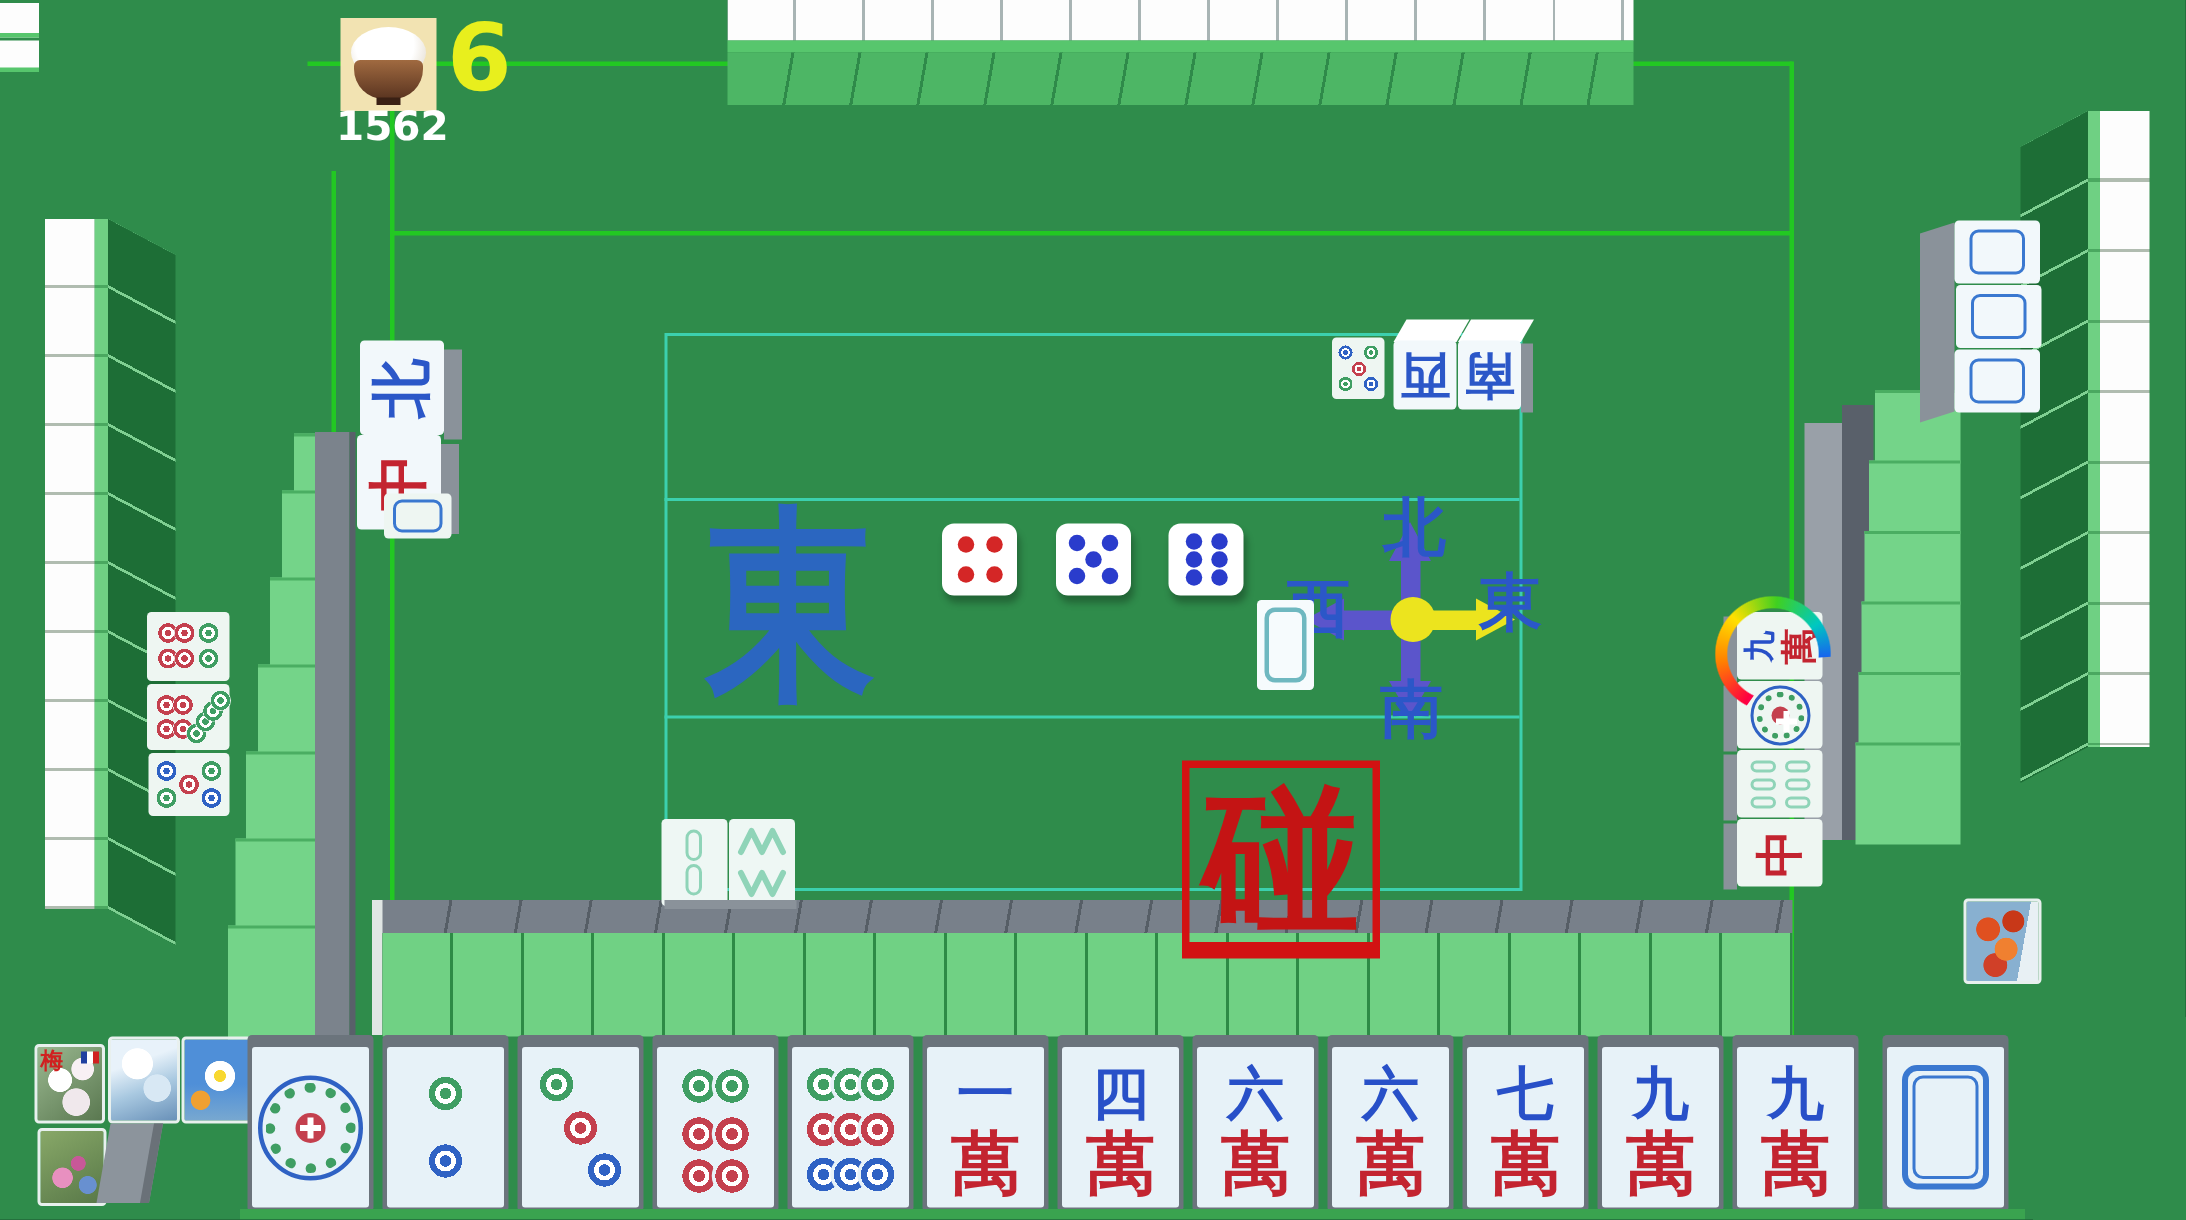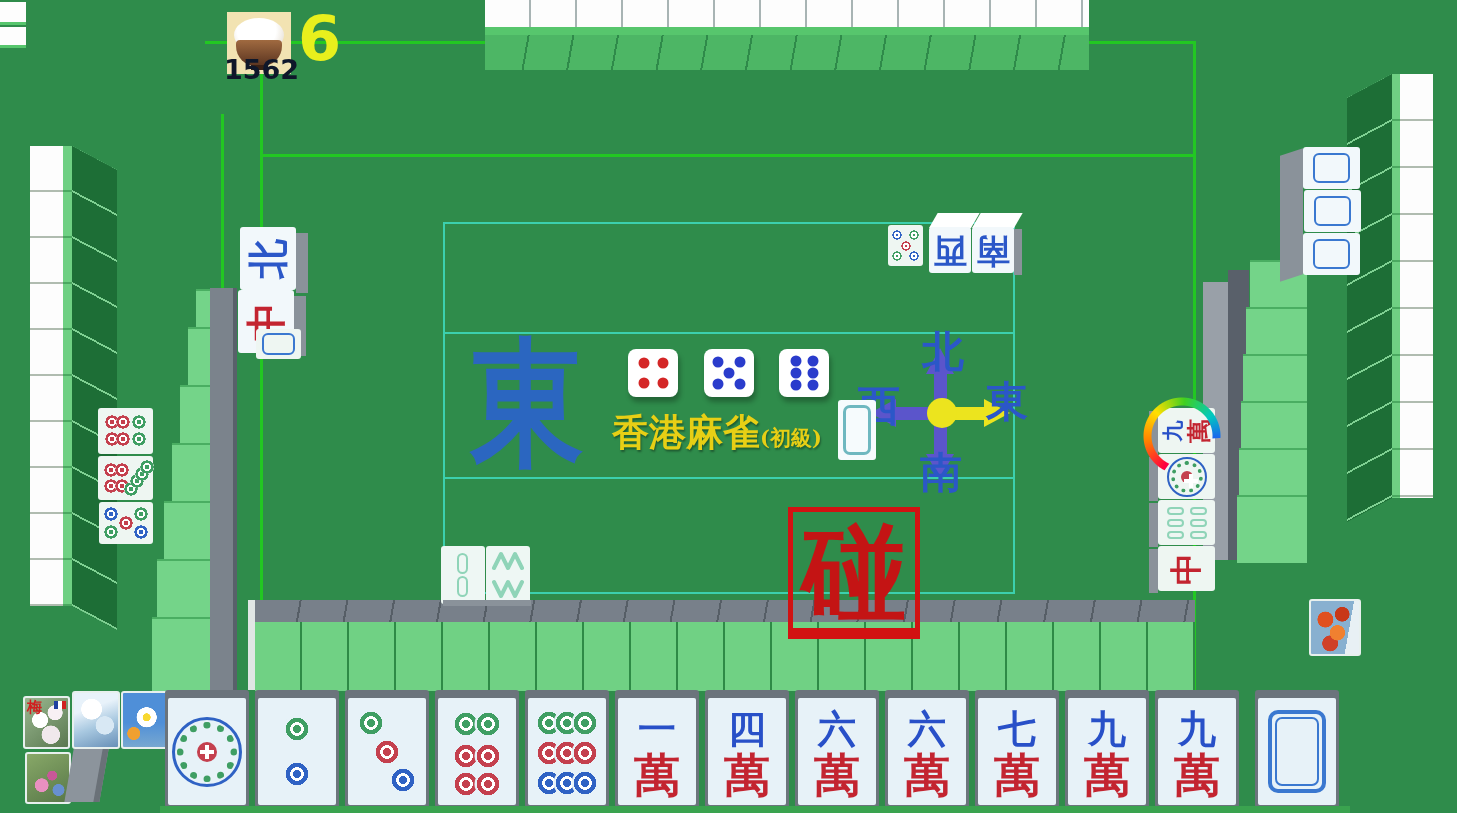--- a/index.html
+++ b/index.html
@@ -180,21 +180,21 @@
     <div class="bw-gray"></div>
     <div class="bw-green"></div>
   </div>
 
   <div class="abs" style="left:227px;top:12px;width:64px;height:62px;background:#f2e3b2;">
     <div class="abs" style="left:7px;top:6px;width:50px;height:34px;border-radius:50%;background:radial-gradient(circle at 45% 35%,#ffffff 0 55%,#ddd4c4 100%);"></div>
     <div class="abs" style="left:9px;top:28px;width:46px;height:26px;border-radius:4px 4px 20px 20px;background:linear-gradient(180deg,#a06a40,#5a3420);"></div>
     <div class="abs" style="left:24px;top:53px;width:16px;height:5px;background:#3a2014;"></div>
   </div>
   <div class="abs" style="left:298px;top:2px;font:bold 62px 'DejaVu Sans',sans-serif;color:#e8ef1d;">6</div>
-  <div class="abs" style="left:224px;top:54px;width:72px;text-align:center;font:bold 27px 'DejaVu Sans',sans-serif;color:#0f172a;">1562</div>
+  <div class="abs" style="left:224px;top:69px;width:72px;text-align:center;font:bold 27px 'DejaVu Sans',sans-serif;color:#ffffff;">1562</div>
 
   <div class="stand glyph" style="left:240px;top:227px;width:56px;height:63px;">
     <span style="position:absolute;left:50%;top:50%;transform:translate(-50%,-50%) rotate(-90deg);font-size:40px;color:#2b57c8;">北</span>
   </div>
   <div class="side3d" style="left:296px;top:233px;width:12px;height:60px;"></div>
   <div class="stand glyph" style="left:238px;top:290px;width:56px;height:63px;">
     <span style="position:absolute;left:50%;top:50%;transform:translate(-50%,-50%) rotate(-90deg);font-size:40px;color:#c32430;">中</span>
   </div>
   <div class="side3d" style="left:294px;top:296px;width:12px;height:60px;"></div>
   <div class="sdisc" style="left:256px;top:329px;width:45px;height:30px;">
@@ -303,23 +303,20 @@
       <span class="dpip" style="left: 72%; top: 72%; background: rgb(42, 60, 204);"></span>
     </div>
   <div class="die" style="left:779px;top:349px;">
       <span class="dpip" style="left: 33%; top: 26%; background: rgb(42, 60, 204);"></span>
       <span class="dpip" style="left: 67%; top: 26%; background: rgb(42, 60, 204);"></span>
       <span class="dpip" style="left: 33%; top: 50%; background: rgb(42, 60, 204);"></span>
       <span class="dpip" style="left: 67%; top: 50%; background: rgb(42, 60, 204);"></span>
       <span class="dpip" style="left: 33%; top: 74%; background: rgb(42, 60, 204);"></span>
       <span class="dpip" style="left: 67%; top: 74%; background: rgb(42, 60, 204);"></span>
     </div>
-  <div id="game-title">
-    <span>香港麻雀</span><span class="suffix">(初級)</span>
-  </div>
 
   <svg width="165" height="168" style="position:absolute;left:858px;top:328px;">
     <rect x="76" y="44" width="13" height="84" fill="#5b55cb"></rect>
     <polygon points="82,20 68,46 96,46" fill="#5b55cb"></polygon>
     <polygon points="82,150 68,126 96,126" fill="#5b55cb"></polygon>
     <rect x="30" y="79" width="52" height="13" fill="#5b55cb"></rect>
     <polygon points="12,85 38,71 38,99" fill="#5b55cb"></polygon>
     <rect x="84" y="79" width="48" height="13" fill="#ece41e"></rect>
     <polygon points="152,85 126,71 126,99" fill="#ece41e"></polygon>
     <circle cx="84" cy="85" r="15" fill="#ece41e"></circle>

